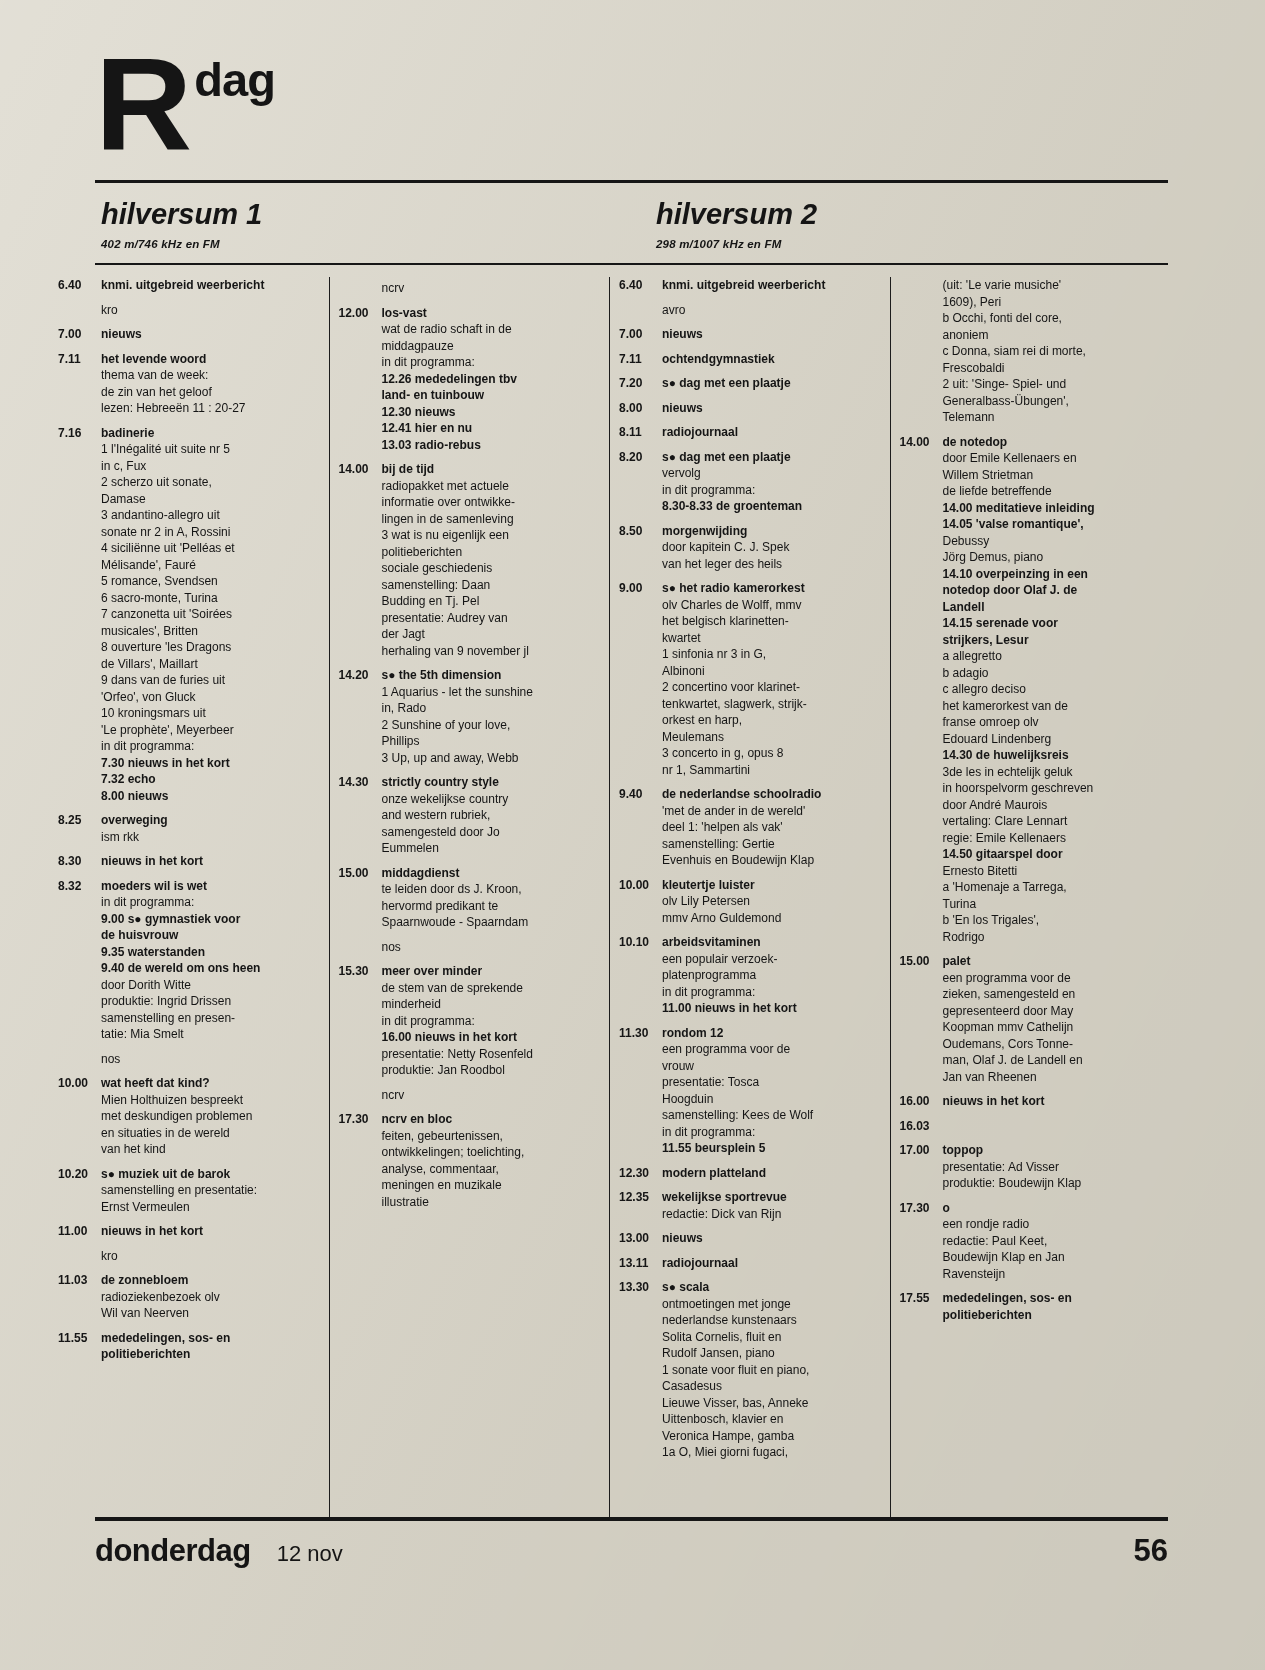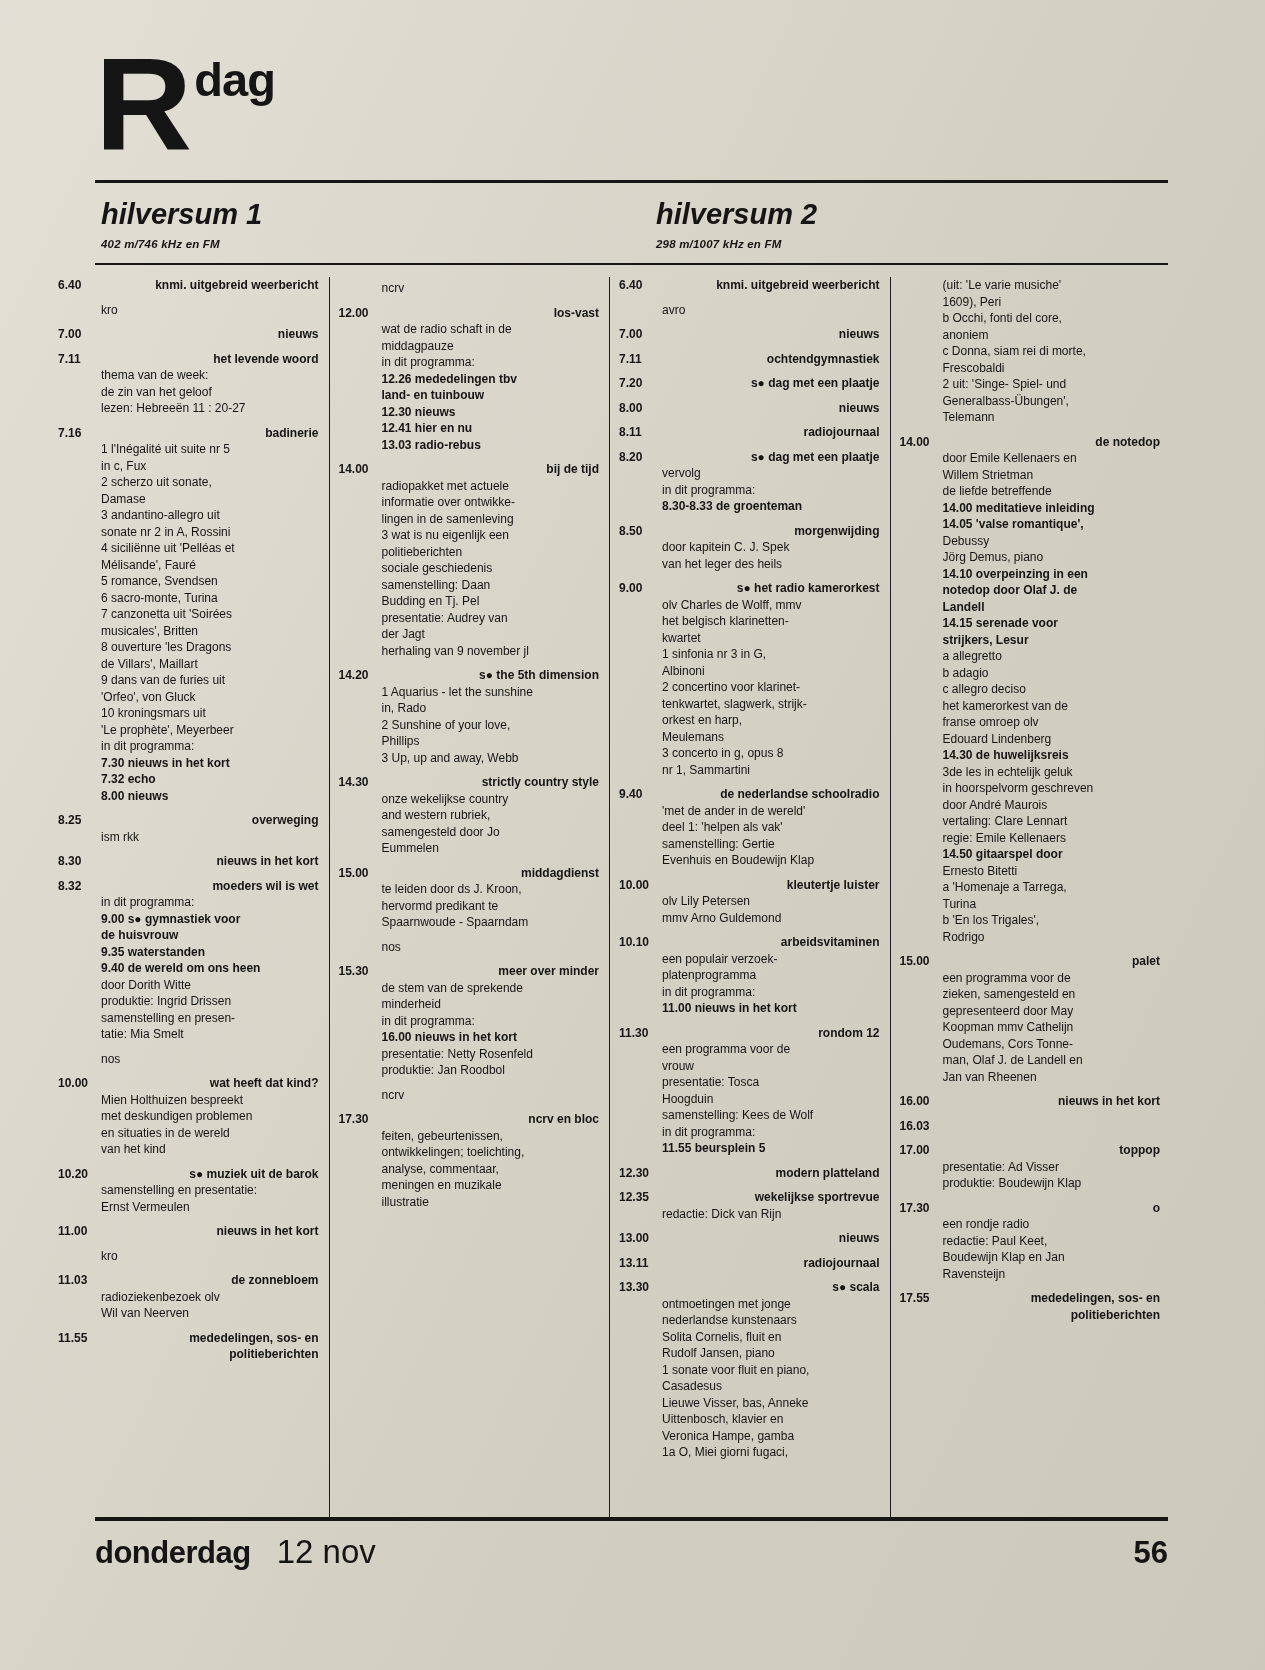--- a/index.html
+++ b/index.html
@@ -29,27 +29,27 @@
     height:1240px;
     overflow:hidden;
     font-size:12px;
     line-height:16.5px;
   }
   .col { flex:1 1 0; min-width:0; padding-right:10px; box-sizing:border-box; }
   .col + .col { border-left:1px solid #1c1c1c; padding-left:9px; }
   .entry { display:flex; margin-bottom:8px; }
   .time { flex:none; width:43px; font-weight:bold; }
   .pbody { flex:1; min-width:0; }
-  .ptitle { font-weight:bold;text-align:right; }
+  .ptitle { font-weight:bold; }
   .pline.bold { font-weight:bold; }
   .broadcaster { margin:3px 0 8px 43px; }
   .rule-bottom { height:4px; }
   .footer { display:flex; align-items:baseline; margin:12px 97px 0 95px; }
   .f-day { font-size:31px; font-weight:bold; letter-spacing:-0.5px; }
-  .f-date { font-size:33px; margin-left:26px; }
+  .f-date { font-size:22px; margin-left:26px; }
   .f-page { margin-left:auto; font-size:31px; font-weight:bold; }
 </style>
 </head>
 <body>
 
 <div class="page">
 
   <header class="masthead">
     <span class="logo-r">R</span>
     <span class="logo-suffix">dag</span>

